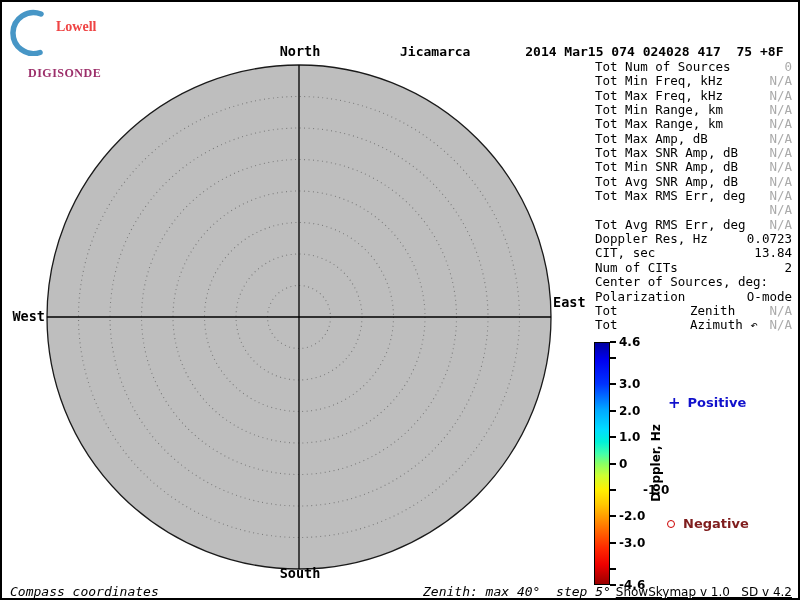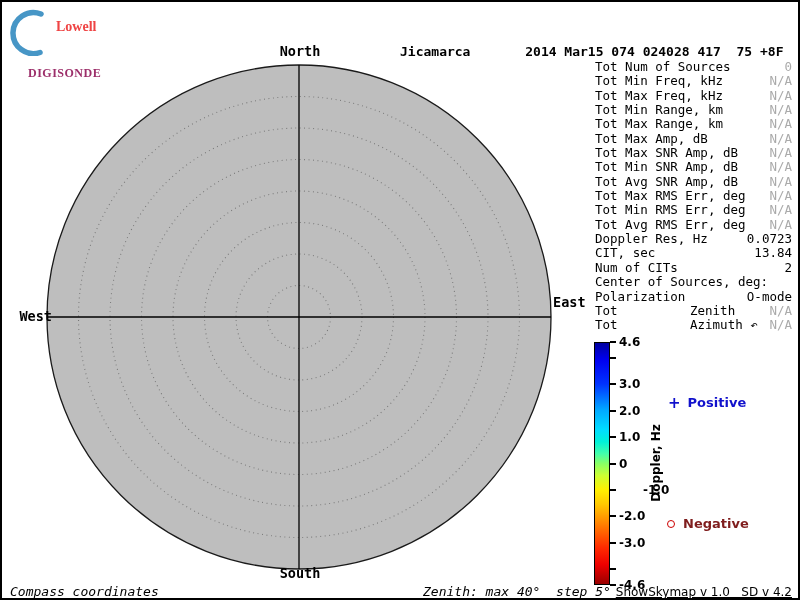--- a/index.html
+++ b/index.html
@@ -16,21 +16,21 @@
   .logo-digisonde{position:absolute;left:18px;top:28px;font-family:"Liberation Serif",serif;
     font-size:12px;font-weight:bold;color:#9c2f6a;letter-spacing:.5px;margin-top:32px;}
   
   .hdr{position:absolute;left:398px;top:6px;font-size:13px;font-weight:bold;
     line-height:17.5px;white-space:pre;}
   
   .plot-svg{position:absolute;left:0;top:0;}
   .dir{position:absolute;font-size:13.5px;font-weight:bold;}
   .dir-n{left:298px;top:41px;transform:translateX(-50%);}
   .dir-s{left:298px;top:563px;transform:translateX(-50%);}
-  .dir-w{left:0;top:306px;width:43px;text-align:right;padding-left:7px;}
+  .dir-w{left:0;top:306px;width:43px;text-align:right;}
   .dir-e{left:551px;top:292px;}
   
   .stats{position:absolute;left:593px;top:58px;width:197px;font-size:12.5px;}
   .stats .row{position:relative;height:14.35px;line-height:14.35px;white-space:pre;}
   .stats .lab{position:absolute;left:0;}
   .stats .mid{position:absolute;left:95px;}
   .stats .val{position:absolute;right:0;}
   .stats .dim{color:#aaaaaa;}
   
   .cbar{position:absolute;left:592px;top:340px;width:16px;height:243px;
@@ -94,21 +94,21 @@
       <div class="row"><span class="lab">Tot Num of Sources</span><span class="val dim">0</span></div>
       <div class="row"><span class="lab">Tot Min Freq, kHz</span><span class="val dim">N/A</span></div>
       <div class="row"><span class="lab">Tot Max Freq, kHz</span><span class="val dim">N/A</span></div>
       <div class="row"><span class="lab">Tot Min Range, km</span><span class="val dim">N/A</span></div>
       <div class="row"><span class="lab">Tot Max Range, km</span><span class="val dim">N/A</span></div>
       <div class="row"><span class="lab">Tot Max Amp, dB</span><span class="val dim">N/A</span></div>
       <div class="row"><span class="lab">Tot Max SNR Amp, dB</span><span class="val dim">N/A</span></div>
       <div class="row"><span class="lab">Tot Min SNR Amp, dB</span><span class="val dim">N/A</span></div>
       <div class="row"><span class="lab">Tot Avg SNR Amp, dB</span><span class="val dim">N/A</span></div>
       <div class="row"><span class="lab">Tot Max RMS Err, deg</span><span class="val dim">N/A</span></div>
-      <div class="row"><span class="lab">Tot Min RMS Err, deg</span><span class="val dim">N/A</span></div>
+      <div class="row"><span class="val dim">N/A</span></div>
       <div class="row"><span class="lab">Tot Avg RMS Err, deg</span><span class="val dim">N/A</span></div>
       <div class="row"><span class="lab">Doppler Res, Hz</span><span class="val">0.0723</span></div>
       <div class="row"><span class="lab">CIT, sec</span><span class="val">13.84</span></div>
       <div class="row"><span class="lab">Num of CITs</span><span class="val">2</span></div>
       <div class="row"><span class="lab">Center of Sources, deg:</span><span class="val"></span></div>
       <div class="row"><span class="lab">Polarization</span><span class="val">O-mode</span></div>
       <div class="row"><span class="lab">Tot</span><span class="mid">Zenith</span><span class="val dim">N/A</span></div>
       <div class="row"><span class="lab">Tot</span><span class="mid">Azimuth ↶</span><span class="val dim">N/A</span></div>
     </div>
 

